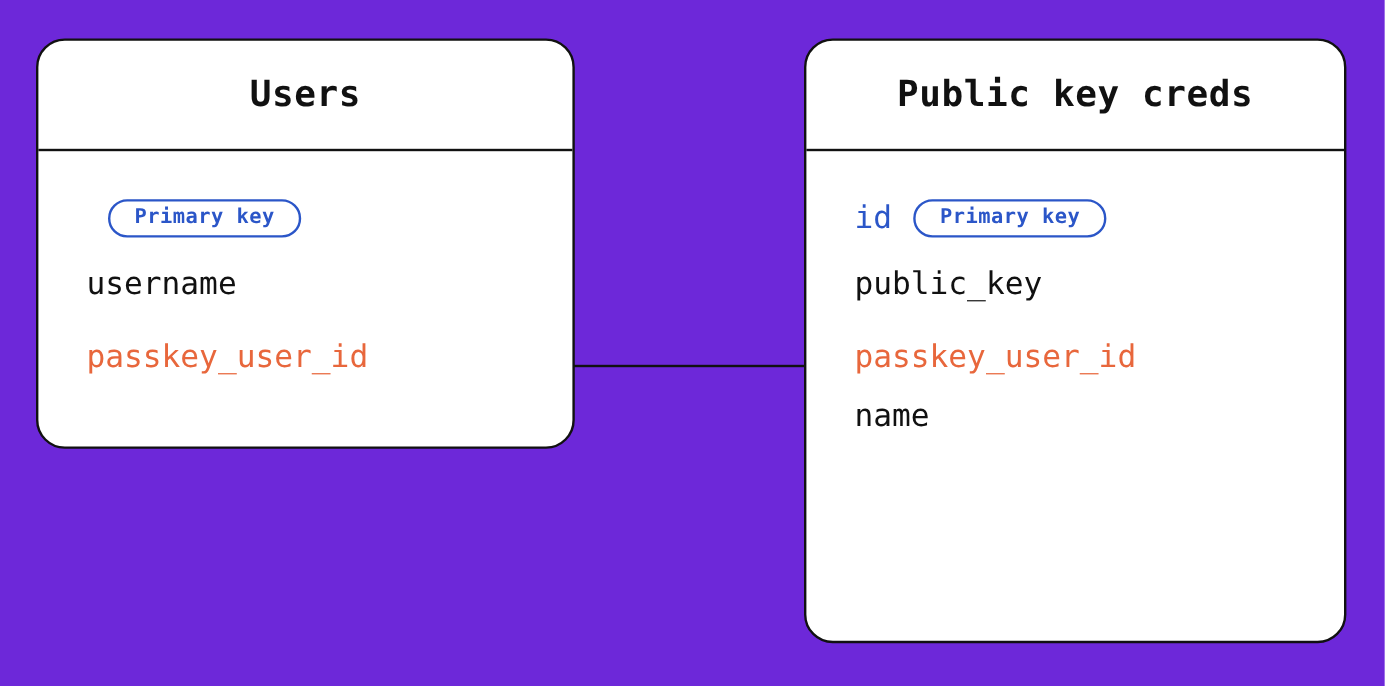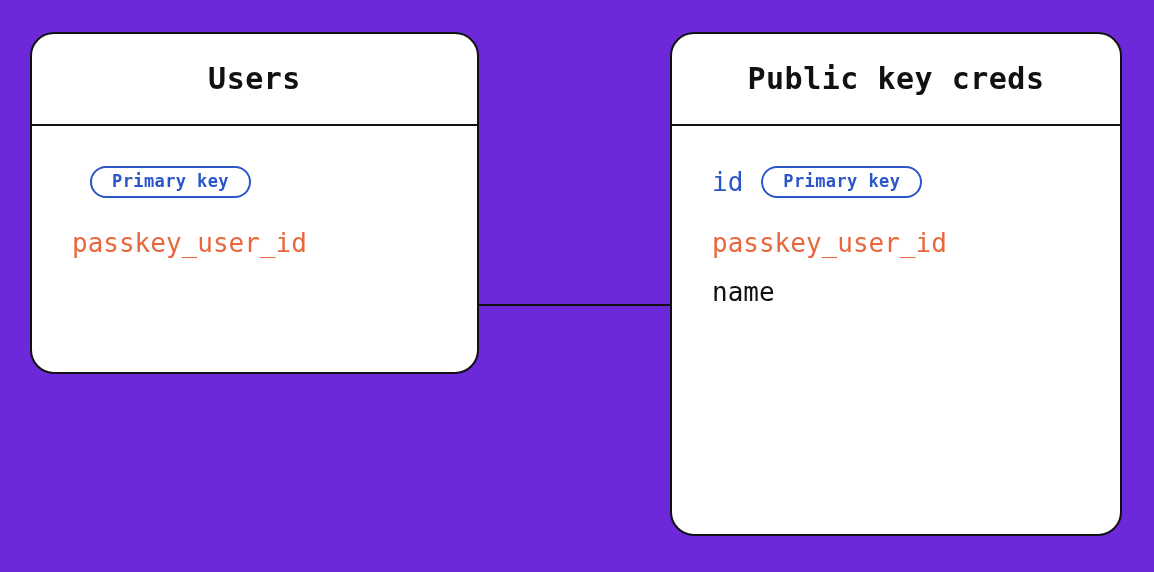--- a/index.html
+++ b/index.html
@@ -125,39 +125,45 @@
   <div class="entity-card" id="card-users">
     <div class="entity-header">
       <span class="entity-title">Users</span>
     </div>
     <div class="entity-fields">
 
       <div class="field-row">
         <span class="pk-badge">Primary key</span>
       </div>
 
+      <div class="field-row">
+        <span class="field-name type-plain">username</span>
+      </div>
 
       <div class="field-row">
         <span class="field-name type-fk">passkey_user_id</span>
       </div>
 
     </div>
   </div>
 
   <div class="entity-card" id="card-pkcreds">
     <div class="entity-header">
       <span class="entity-title">Public key creds</span>
     </div>
     <div class="entity-fields">
 
       <div class="field-row">
         <span class="field-name type-pk">id</span>
         <span class="pk-badge">Primary key</span>
       </div>
 
+      <div class="field-row">
+        <span class="field-name type-plain">public_key</span>
+      </div>
 
       <div class="field-row">
         <span class="field-name type-fk">passkey_user_id</span>
       </div>
 
 
       <div class="field-row">
         <span class="field-name type-plain">name</span>
       </div>
 

